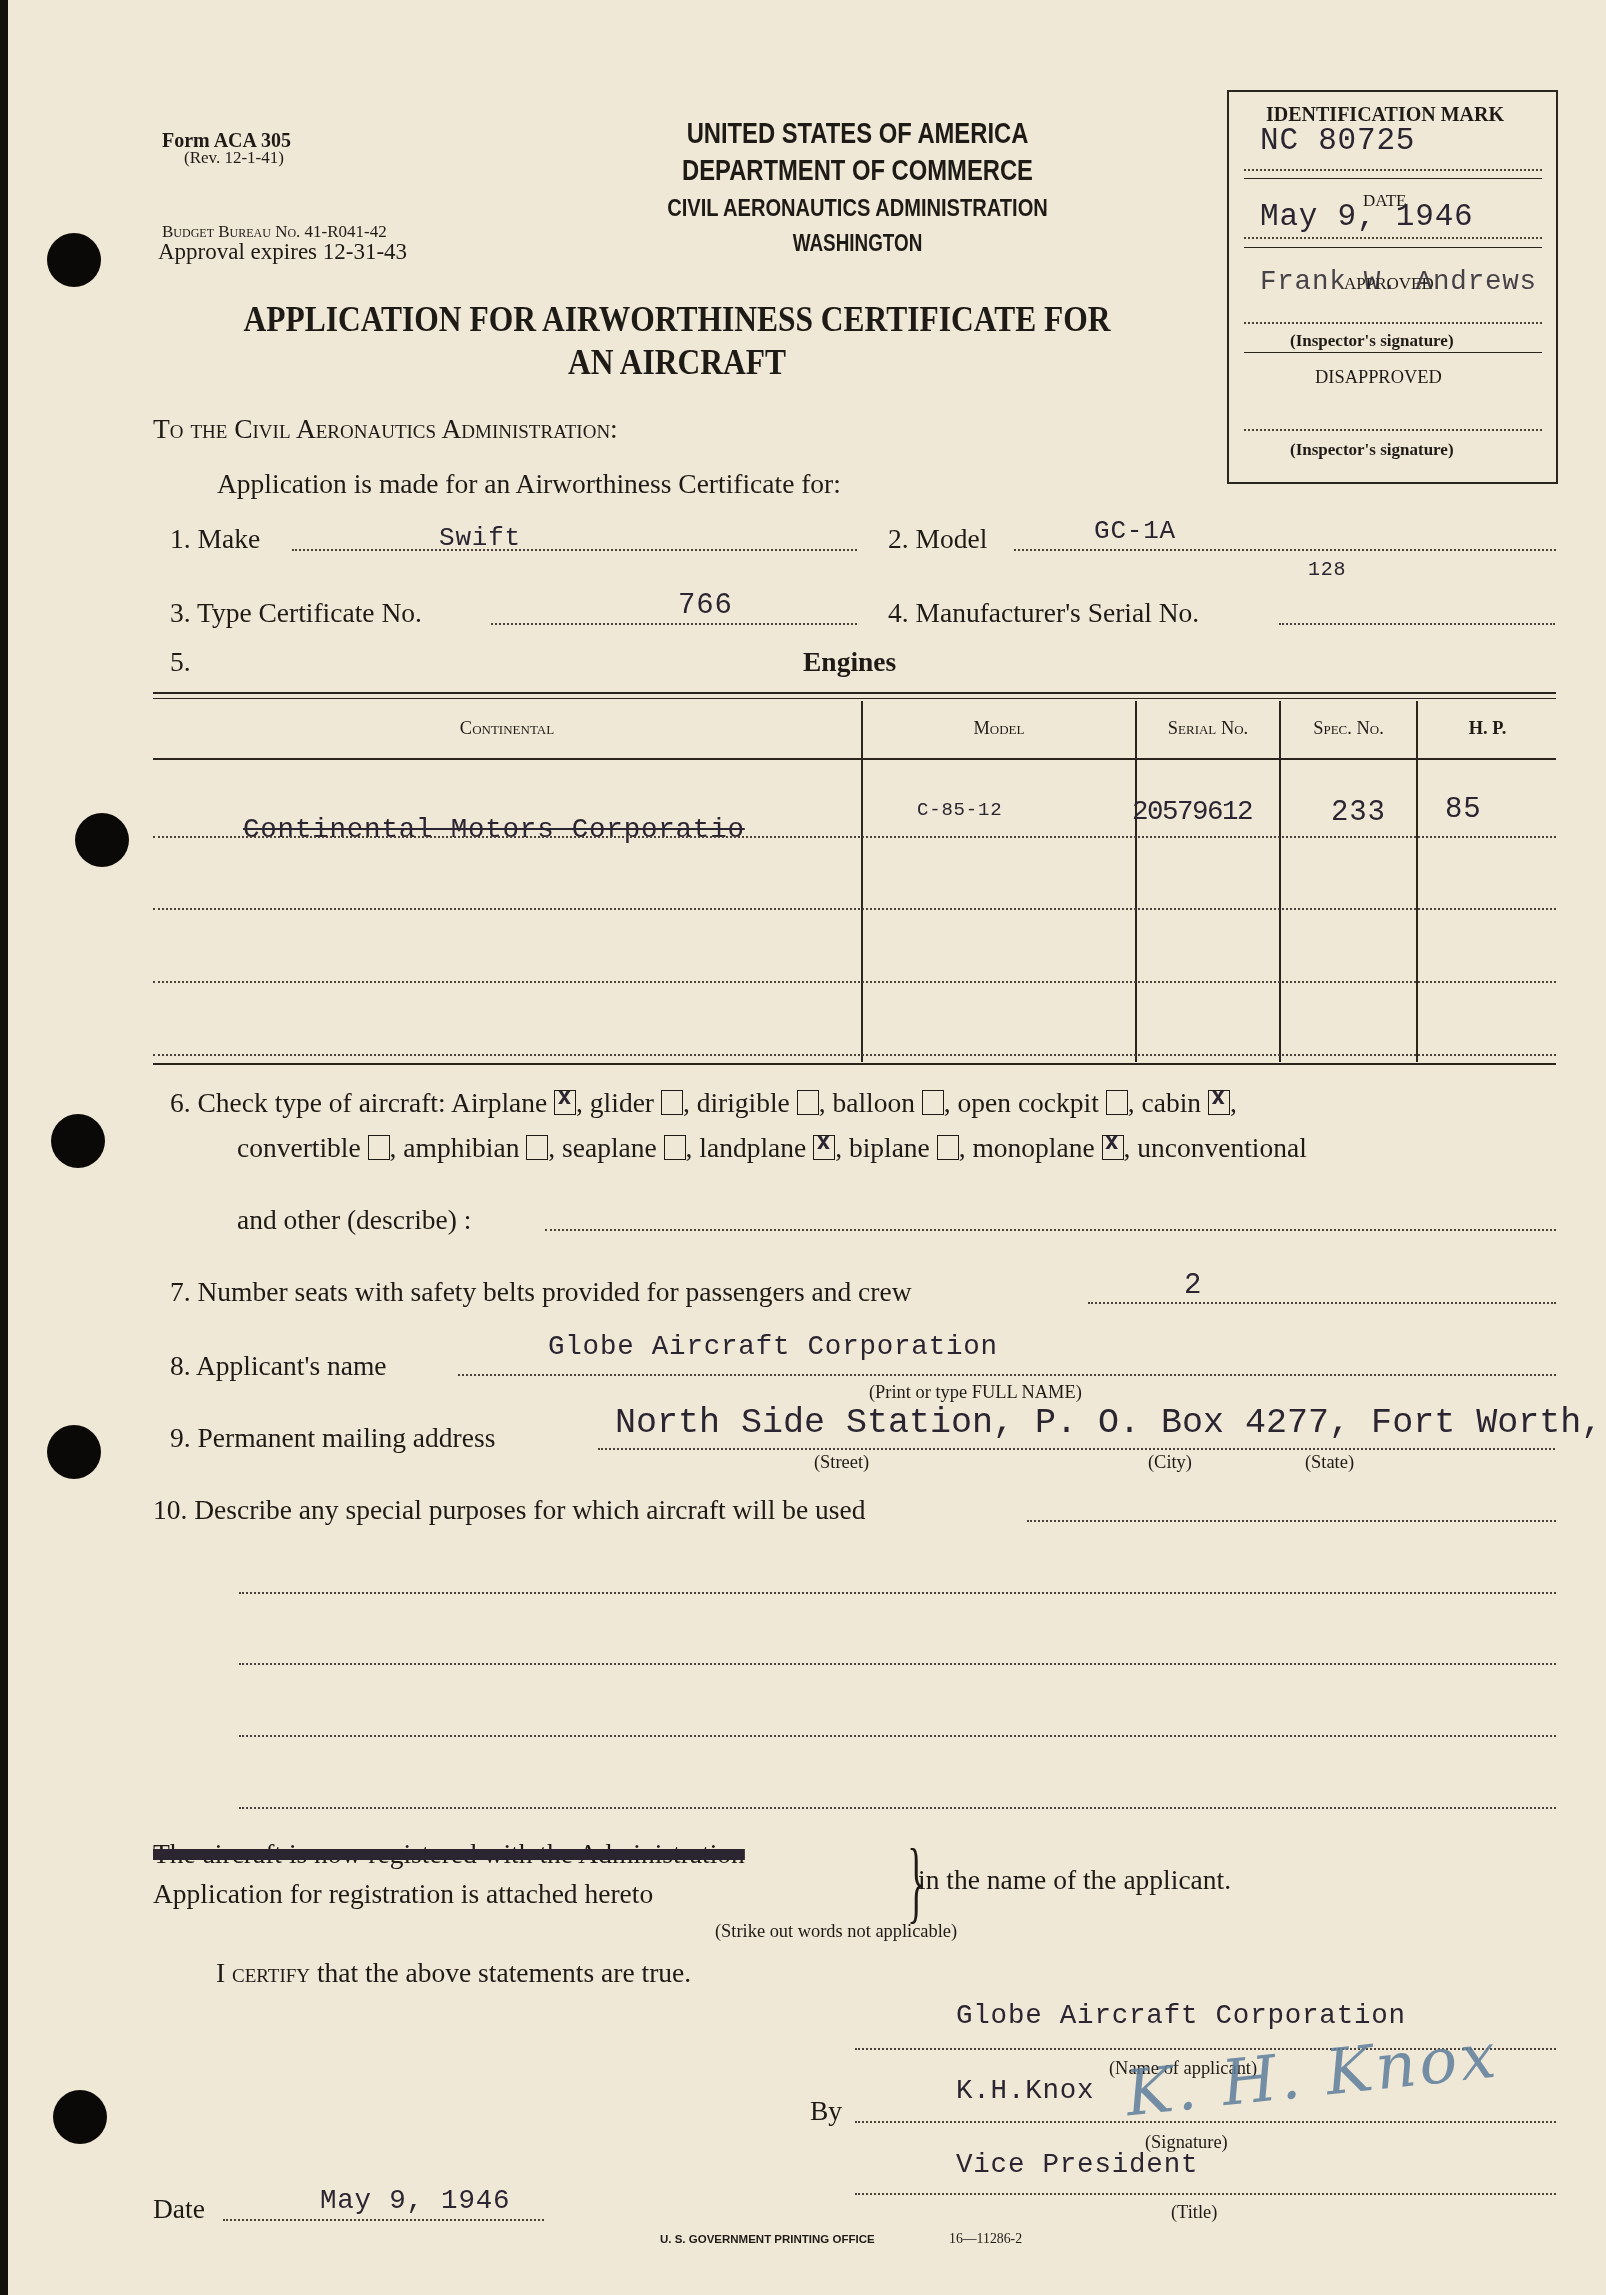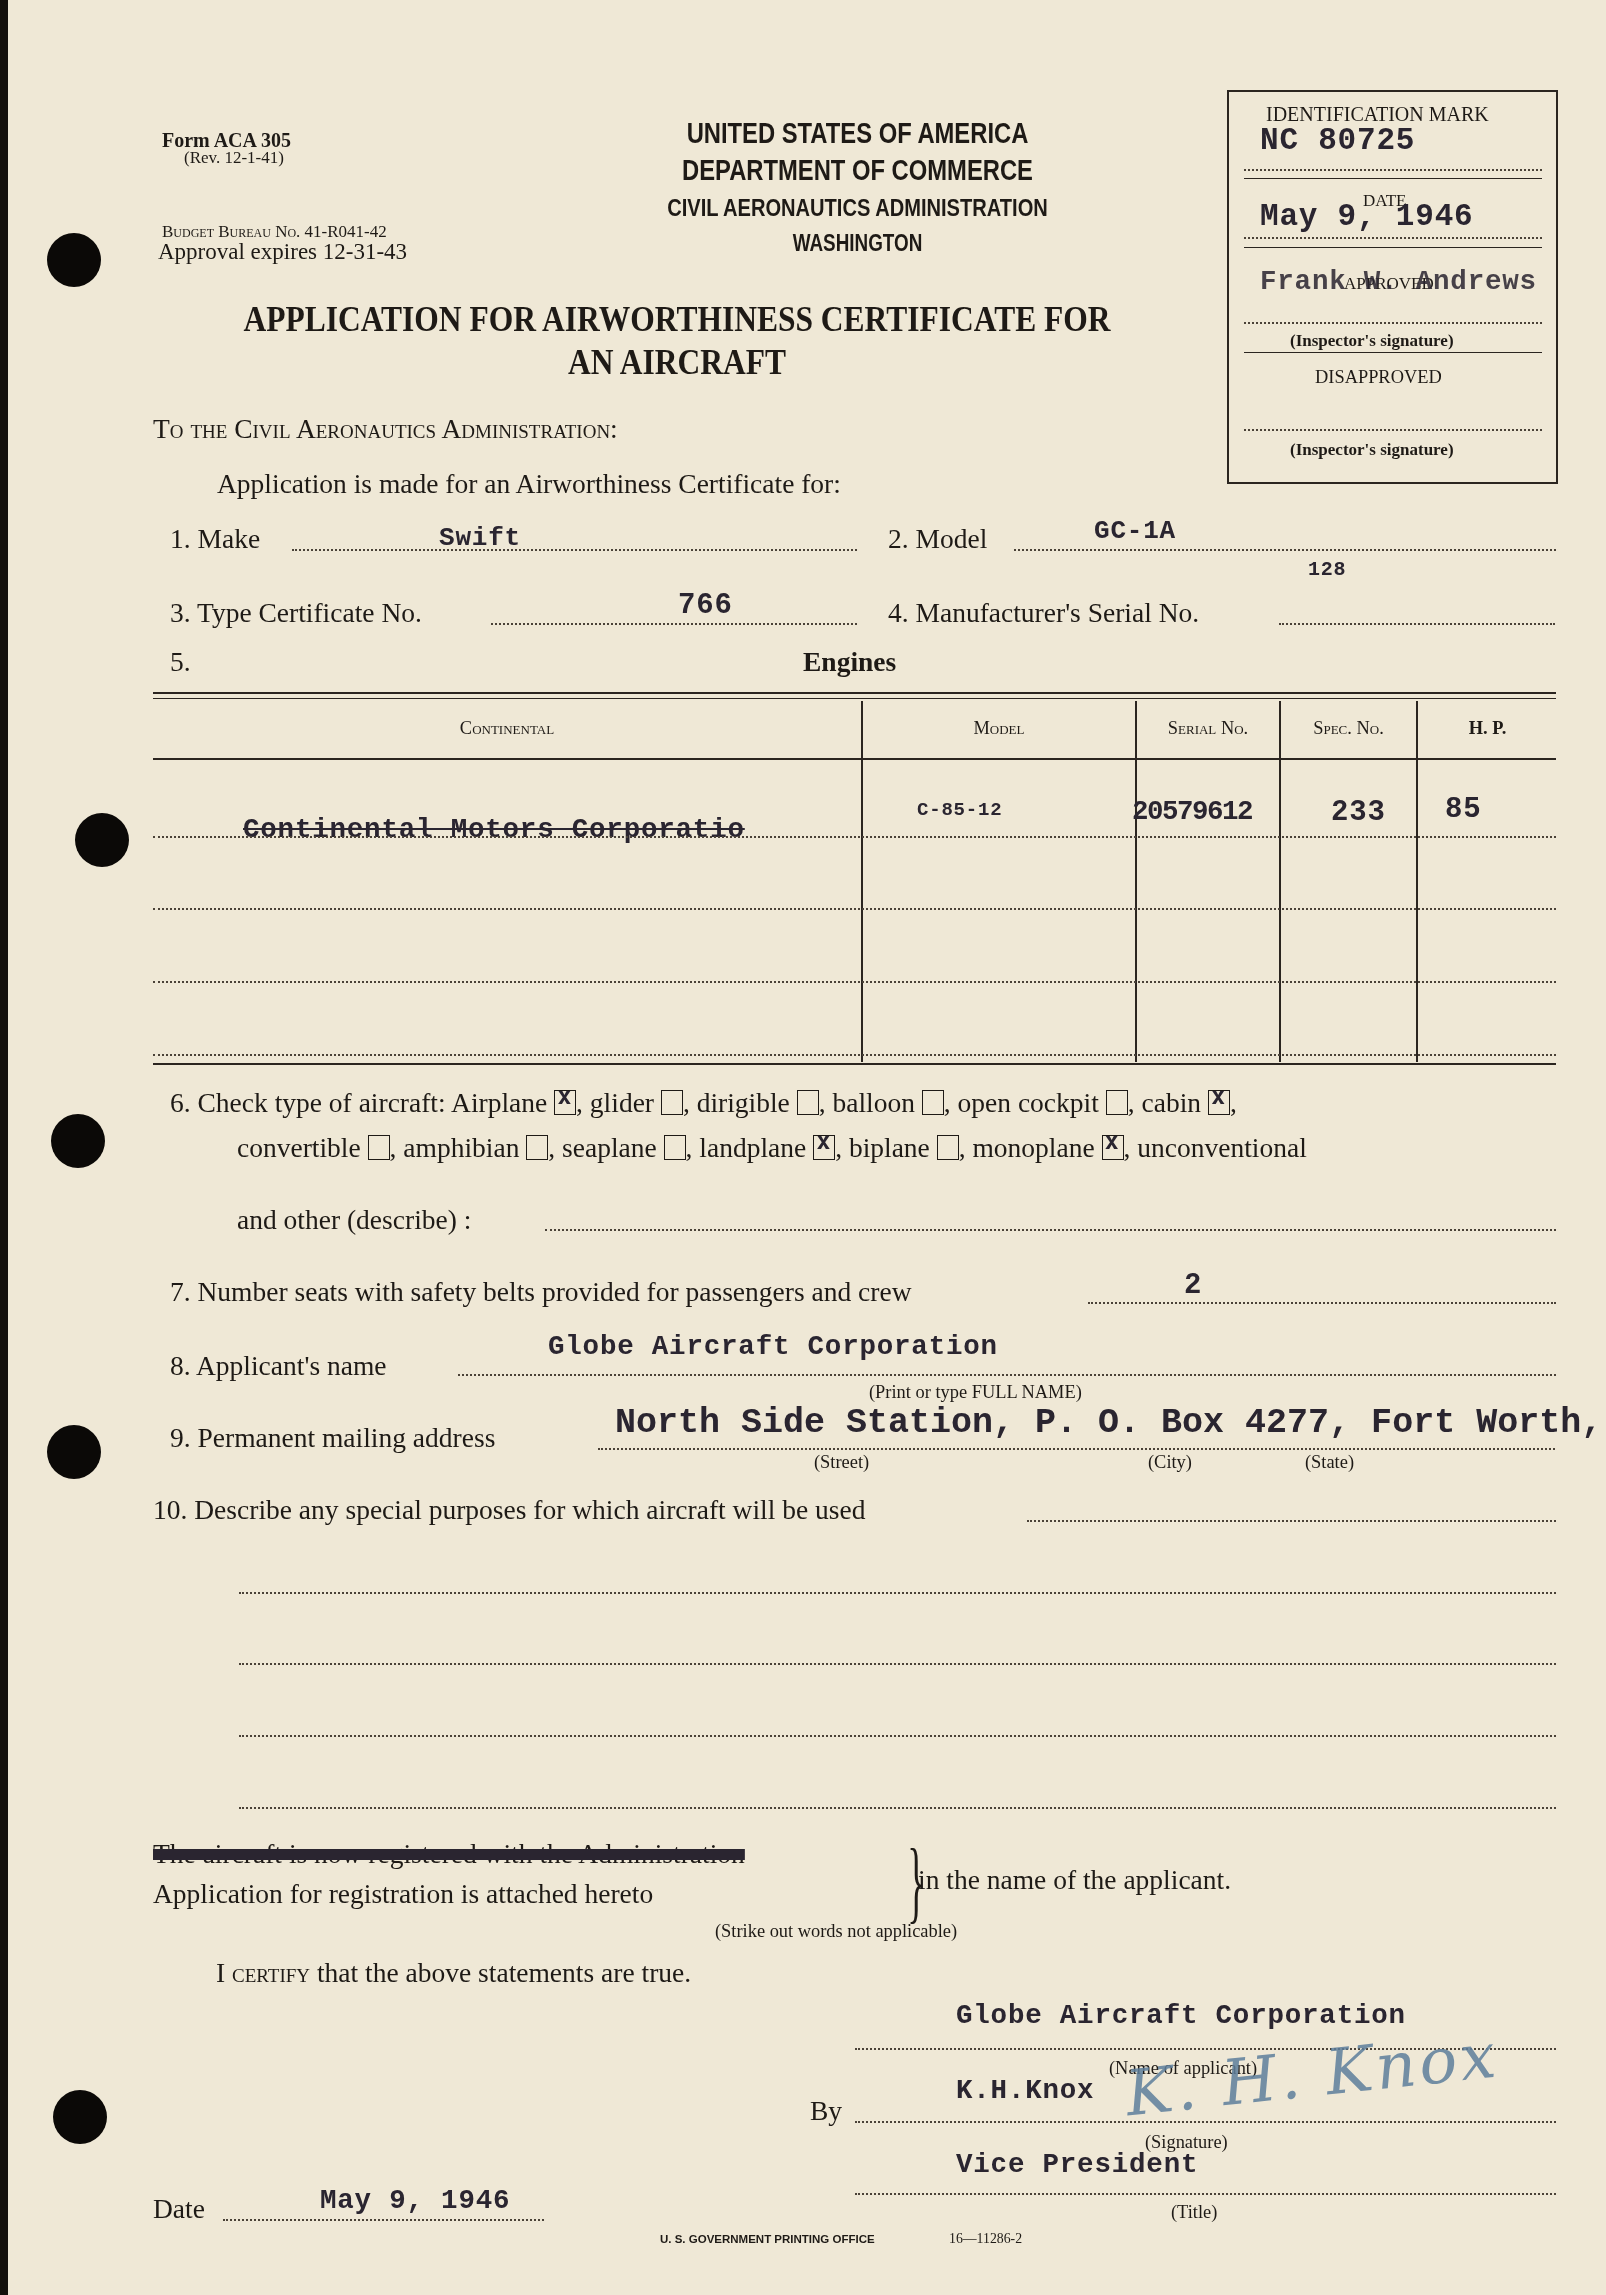--- a/index.html
+++ b/index.html
@@ -3,21 +3,21 @@
 <meta charset="utf-8">
 <style>
   html, body { margin:0; padding:0; }
   body { width:1607px; height:2295px; background:#efe8d6; position:relative; overflow:hidden;
          font-family:"DejaVu Serif","Liberation Serif",serif; color:#1e1a16; }
   .edge { position:absolute; left:0; top:0; width:7.7px; height:2295px; background:#14110d; }
   .hole { position:absolute; width:54px; height:54px; border-radius:50%; background:#0b0907; }
   .abs { position:absolute; white-space:nowrap; }
   .serif { font-family:"Liberation Serif","DejaVu Serif",serif; }
   .sans-cond { font-family:"Liberation Sans","DejaVu Sans",sans-serif; font-weight:bold; transform:scaleX(0.82); transform-origin:center; }
-  .typed { font-family:"Liberation Mono","DejaVu Sans Mono",monospace; font-weight:bold; color:#2a2530; letter-spacing:0.8px; filter:blur(0.5px); }
+  .typed { font-family:"Liberation Mono","DejaVu Sans Mono",monospace; font-weight:normal; color:#2a2530; letter-spacing:0.8px; filter:blur(0.5px); }
   .dotline { position:absolute; border-bottom:2.3px dotted #4a4238; height:0; }
   .solid { position:absolute; border-bottom:2.3px solid #2b2520; height:0; }
   .vline { position:absolute; border-left:2.3px solid #2b2520; width:0; }
   .small { font-size:18.4px; }
   .label { font-size:27.5px; }
   .cap { font-variant:small-caps; }
   .cb { display:inline-block; width:20px; height:23px; border:1.9px solid #1e1a16; vertical-align:-3.1px; position:relative; }
   .cb.on::after { content:"x"; position:absolute; left:2.3px; top:-7.7px; font-family:"DejaVu Sans Mono",monospace; font-weight:bold; font-size:23px; color:#2a2530; }
   .idbox { position:absolute; left:1227px; top:90px; width:327px; height:390px; border:2.3px solid #2b2520; }
   .sig { font-family:"DejaVu Serif",serif; font-style:italic; color:#5e7f9c; font-size:63px; transform:rotate(-6deg); letter-spacing:3.1px; opacity:.85; }
@@ -43,21 +43,21 @@
   <div class="sans-cond" style="font-size:29px;line-height:37px">DEPARTMENT OF COMMERCE</div>
   <div class="sans-cond" style="font-size:24.5px;line-height:38px">CIVIL AERONAUTICS ADMINISTRATION</div>
   <div class="sans-cond" style="font-size:23px;line-height:32px">WASHINGTON</div>
 </div>
 <div style="position:absolute;left:191px;top:298px;width:972px;text-align:center">
   <div class="serif" style="font-size:35px;font-weight:bold;line-height:43px;transform:scaleX(0.9)">APPLICATION FOR AIRWORTHINESS CERTIFICATE FOR</div>
   <div class="serif" style="font-size:35px;font-weight:bold;line-height:43px;transform:scaleX(0.9)">AN AIRCRAFT</div>
 </div>
 
 <div class="idbox">
-  <div class="abs serif" style="left:37px;top:10.7px;font-size:20px;font-weight:normal">IDENTIFICATION MARK</div>
+  <div class="abs serif" style="left:37px;top:10.7px;font-size:20px;font-weight:bold">IDENTIFICATION MARK</div>
   <div class="abs typed" style="left:31px;top:31px;font-size:31px">NC 80725</div>
   <div class="dotline" style="left:15.3px;top:77px;width:298px"></div>
   <div class="solid" style="left:15.3px;top:86px;width:298px;border-bottom-width:1.5px"></div>
   <div class="abs serif" style="left:134px;top:99px;font-size:17px">DATE</div>
   <div class="abs typed" style="left:31px;top:107px;font-size:31px">May 9, 1946</div>
   <div class="dotline" style="left:15.3px;top:145px;width:298px"></div>
   <div class="solid" style="left:15.3px;top:155px;width:298px;border-bottom-width:1.5px"></div>
   <div class="abs serif" style="left:115px;top:182px;font-size:17px">APPROVED</div>
   <div class="abs typed" style="left:31px;top:174px;font-size:27.5px;opacity:.85">Frank W. Andrews</div>
   <div class="dotline" style="left:15.3px;top:230px;width:298px"></div>

